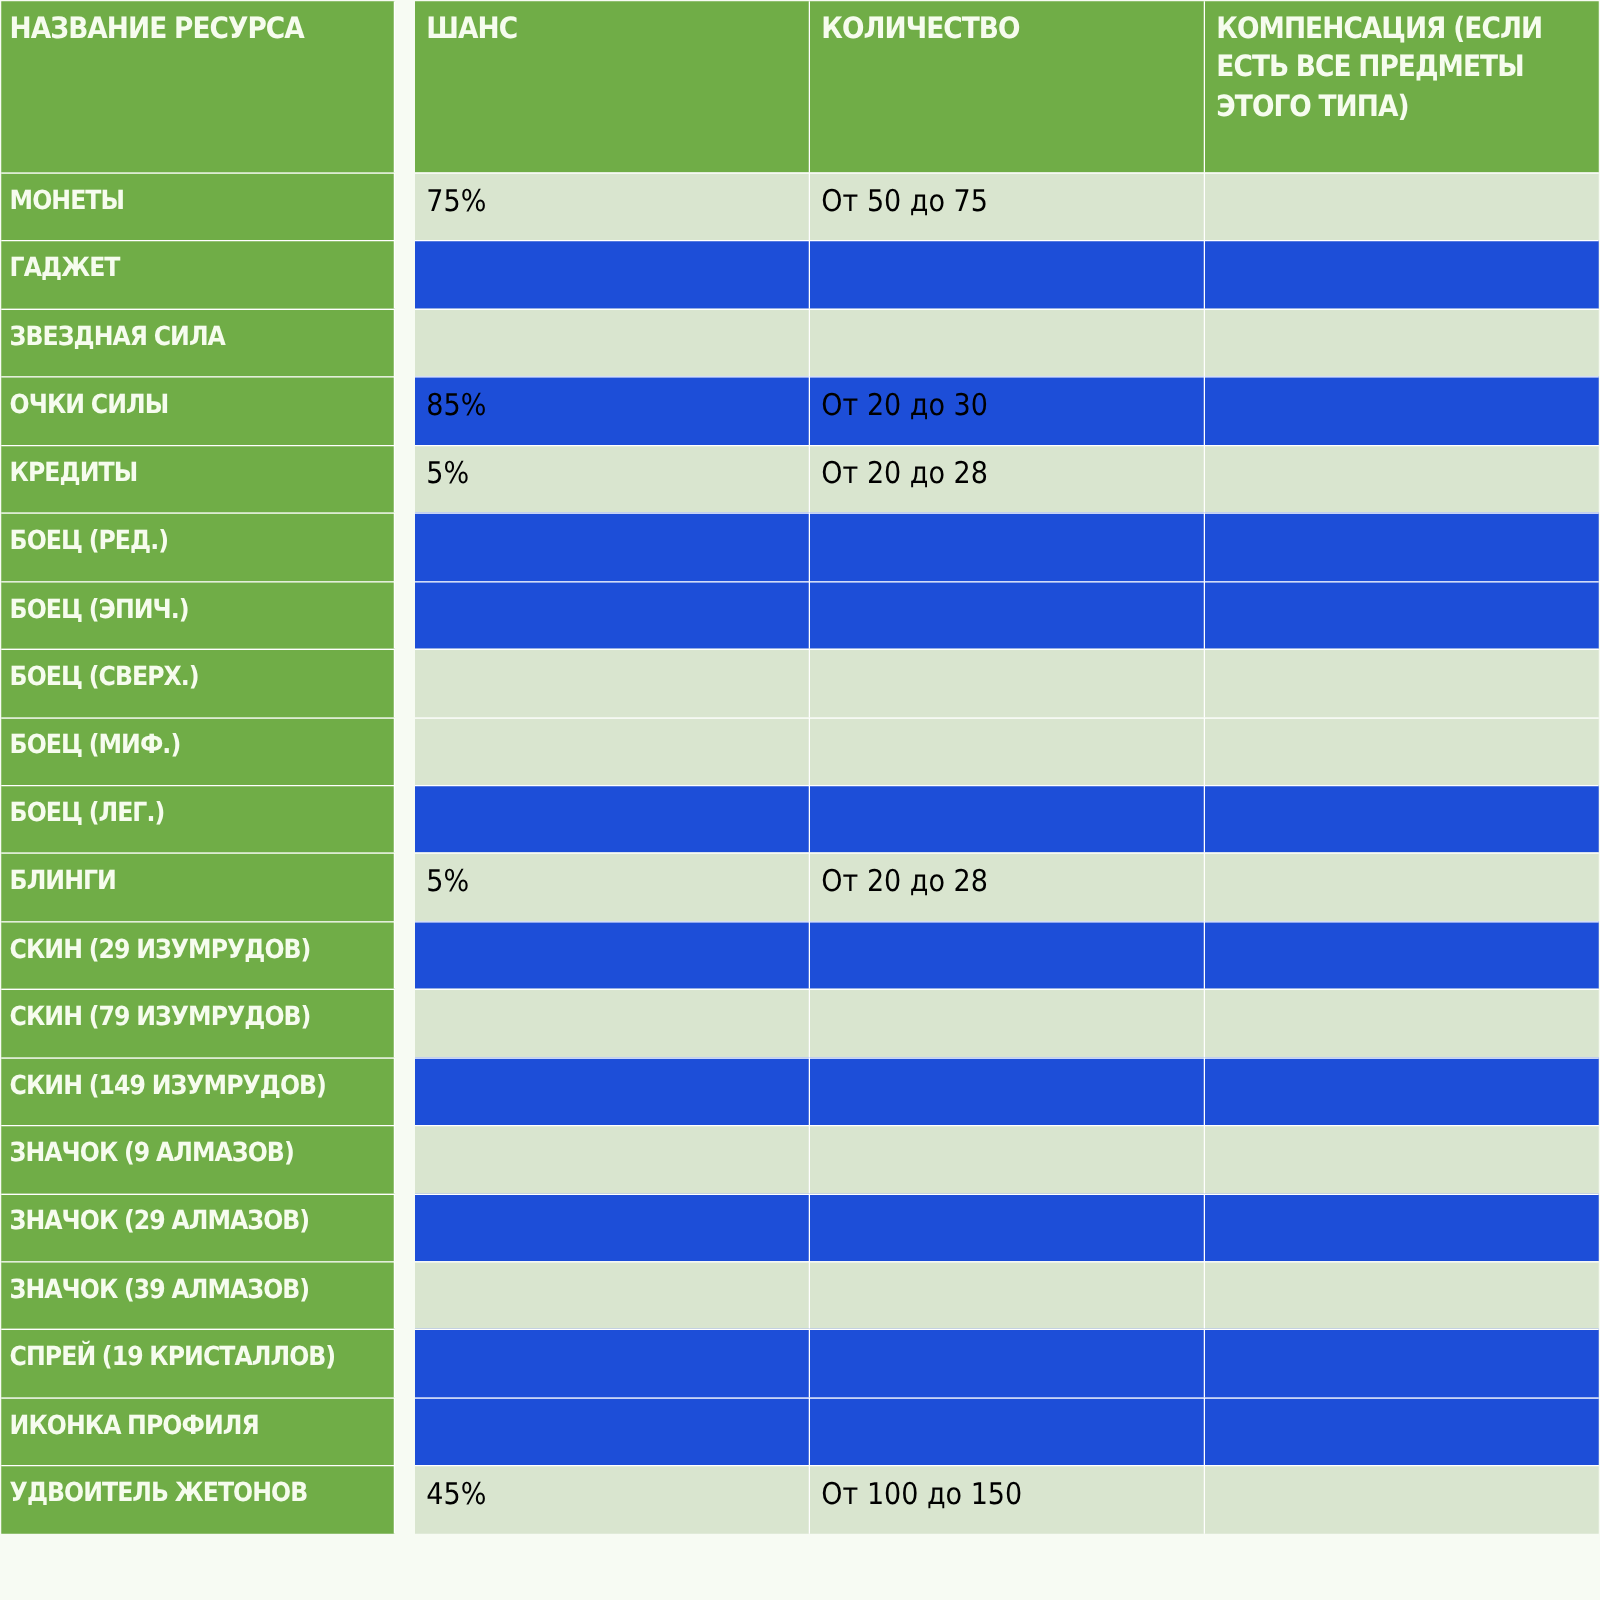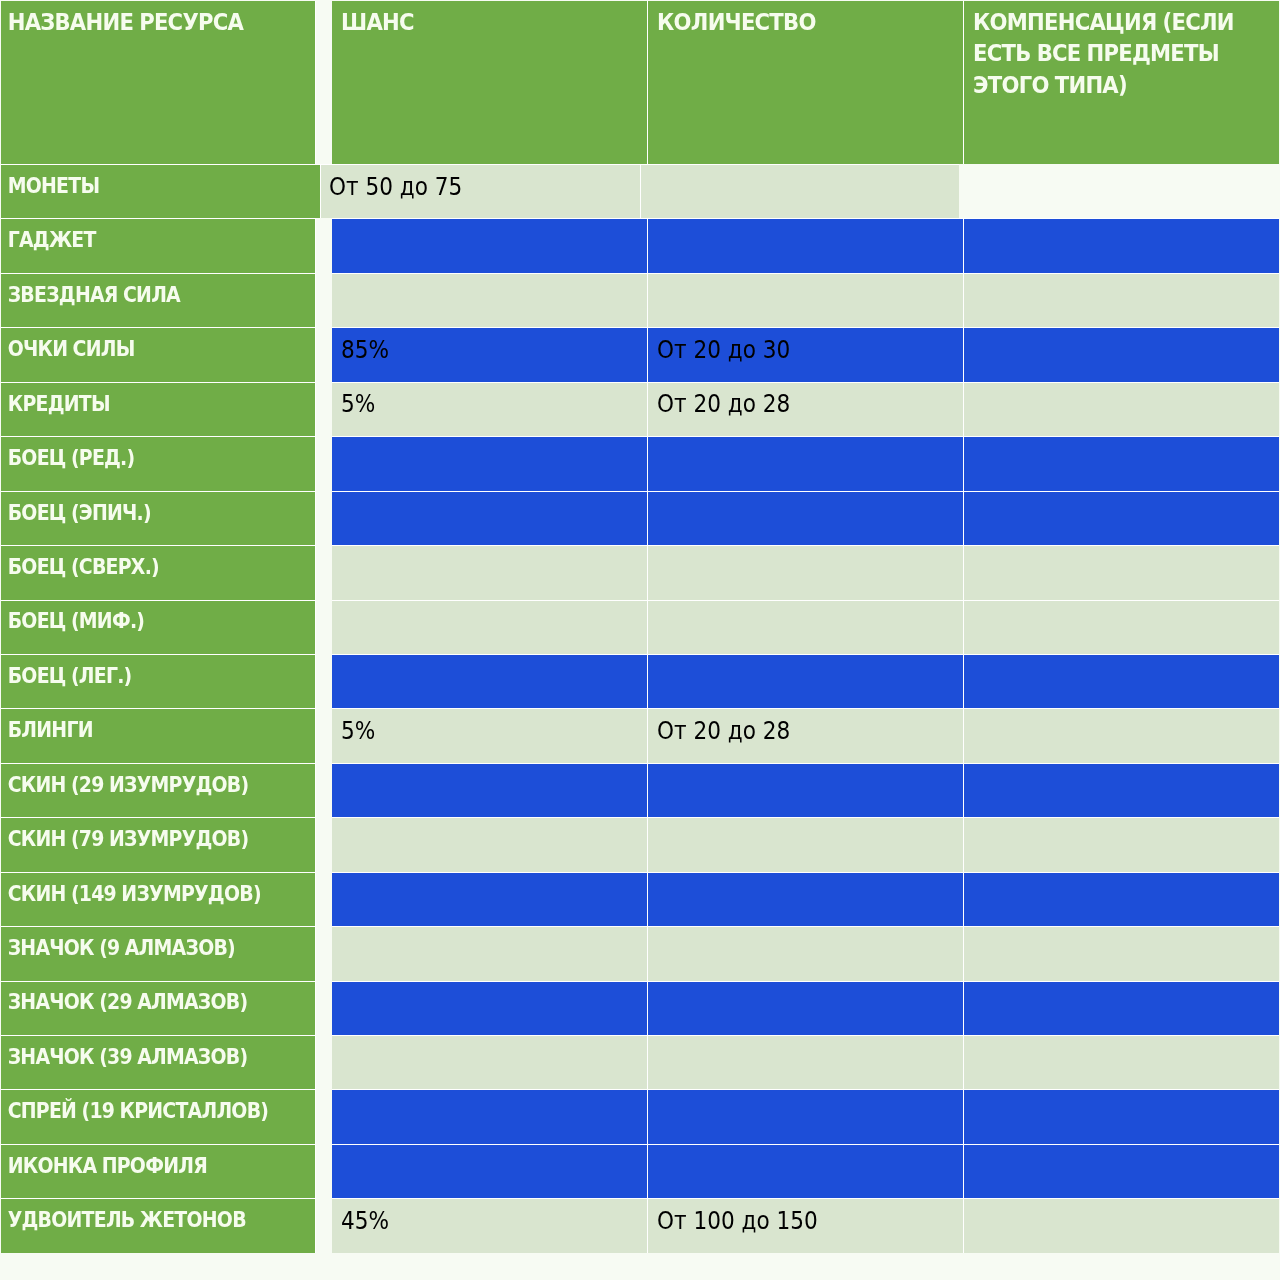--- a/index.html
+++ b/index.html
@@ -18,21 +18,21 @@
     background:#f7fbf3;
     filter:opacity(100%);       
   }
 
   .table {
     position:absolute; left:0.5px; top:1px;
     width:1278.5px; height:1278px;
   }
 
   
-  .thead { display:flex; height:163px; }
+  .thead { display:flex; height:137px; }
   .th {
     background:#70ad47;
     color:#f6fcee;
     font-weight:bold;
     font-size:23.5px;
     line-height:31.6px;
     letter-spacing:-0.75px;
     word-spacing:-0.5px;
     padding:5.9px 0 0 8.6px;
     box-sizing:border-box;
@@ -83,20 +83,21 @@
   <div class="thead">
    <div class="th c1">НАЗВАНИЕ РЕСУРСА</div>
    <div class="th c2">ШАНС</div>
    <div class="th c3">КОЛИЧЕСТВО</div>
    <div class="th c4">КОМПЕНСАЦИЯ (ЕСЛИ ЕСТЬ ВСЕ ПРЕДМЕТЫ ЭТОГО ТИПА)</div>
   </div>
 
   <div class="tbody">
    <div class="trow band-green">
     <div class="cell c1">МОНЕТЫ</div>
+    <div class="cell c2">75%</div>
     <div class="cell c3">От 50 до 75</div>
     <div class="cell c4"></div>
    </div>
    <div class="trow band-grey">
     <div class="cell c1">ГАДЖЕТ</div>
     <div class="cell c2"></div>
     <div class="cell c3"></div>
     <div class="cell c4"></div>
    </div>
    <div class="trow band-green">

